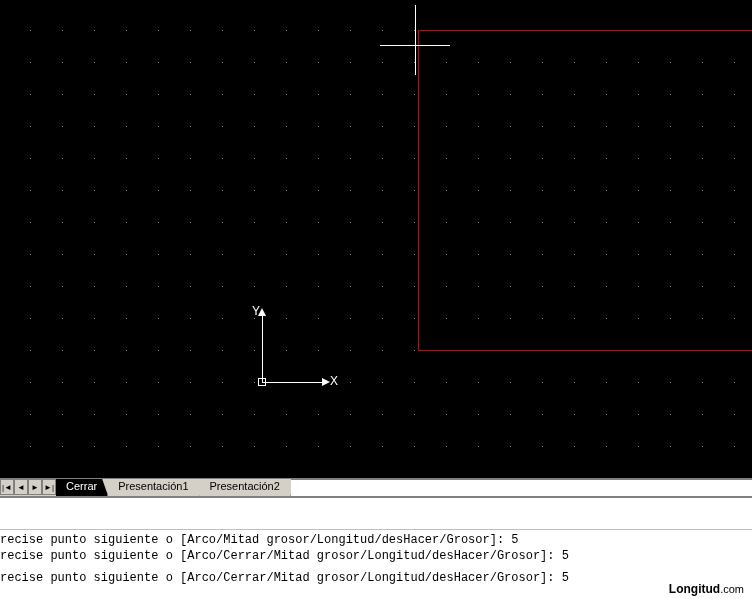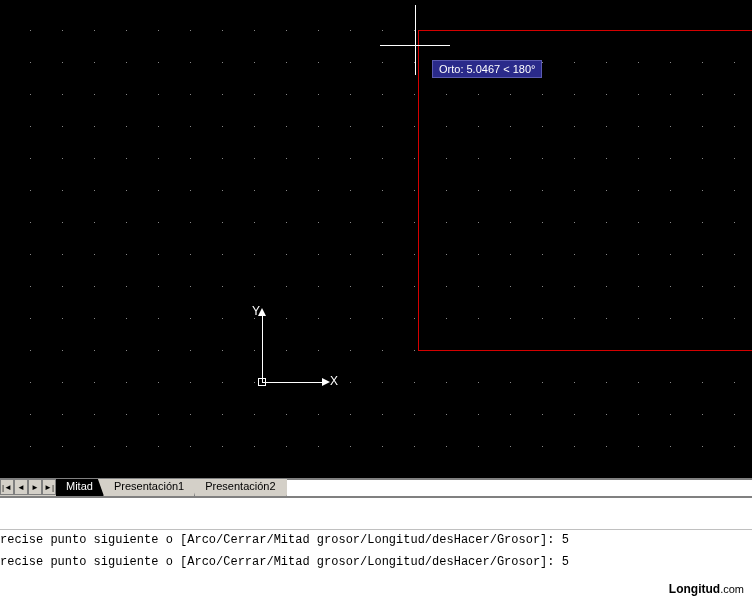--- a/index.html
+++ b/index.html
@@ -481,49 +481,47 @@
       <div class="grid-dot" style="left:734px;top:446px"></div>
     </div>
 
   <div class="rect-line rect-top"></div>
   <div class="rect-line rect-left"></div>
   <div class="rect-line rect-bottom"></div>
 
   <div class="crosshair-h"></div>
   <div class="crosshair-v"></div>
 
-  <div class="tooltip">
-    <span>Orto: 5.0467 &lt; 180°</span>
-  </div>
 
   <div class="ucs">
     <div class="ucs-y"></div>
     <div class="ucs-y-arrow"></div>
     <div class="ucs-x"></div>
     <div class="ucs-x-arrow"></div>
     <div class="ucs-origin"></div>
     <div class="ucs-label-y">Y</div>
     <div class="ucs-label-x">X</div>
   </div>
 </div>
 
 <div class="tab-strip">
   <div class="tab-nav-btn">|◄</div>
   <div class="tab-nav-btn">◄</div>
   <div class="tab-nav-btn">►</div>
   <div class="tab-nav-btn">►|</div>
-  <div class="tab active">Mitad</div>
+  <div class="tab active">Cerrar</div>
   <div class="tab">Presentación1</div>
   <div class="tab">Presentación2</div>
   <div class="tab-filler"></div>
 </div>
 
 <div class="command-area">
   <div class="command-white-gap"></div>
   <div class="command-lines">
+    <div class="command-line">recise punto siguiente o [Arco/Mitad grosor/Longitud/desHacer/Grosor]: 5</div>
     <div class="command-line">recise punto siguiente o [Arco/Cerrar/Mitad grosor/Longitud/desHacer/Grosor]: 5</div>
     <div class="command-gap"></div>
     <div class="command-line">recise punto siguiente o [Arco/Cerrar/Mitad grosor/Longitud/desHacer/Grosor]: 5</div>
   </div>
 </div>
 
 <div class="watermark">
   <span>Longitud</span><span class="dom">.com</span>
 </div>
 

